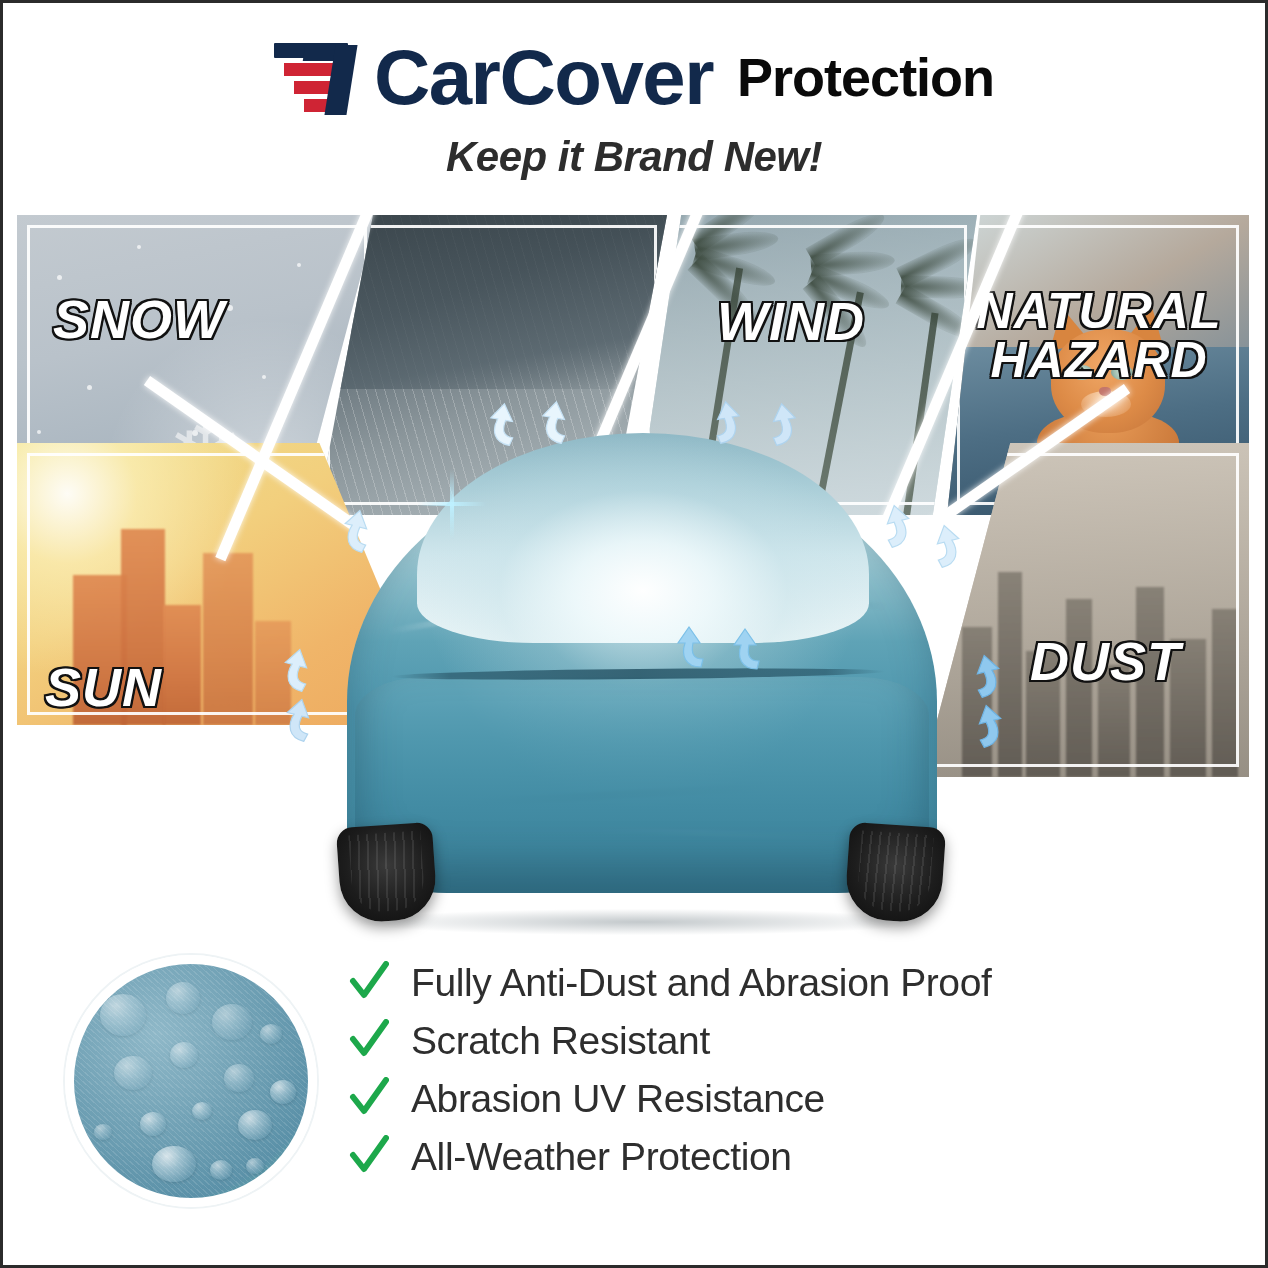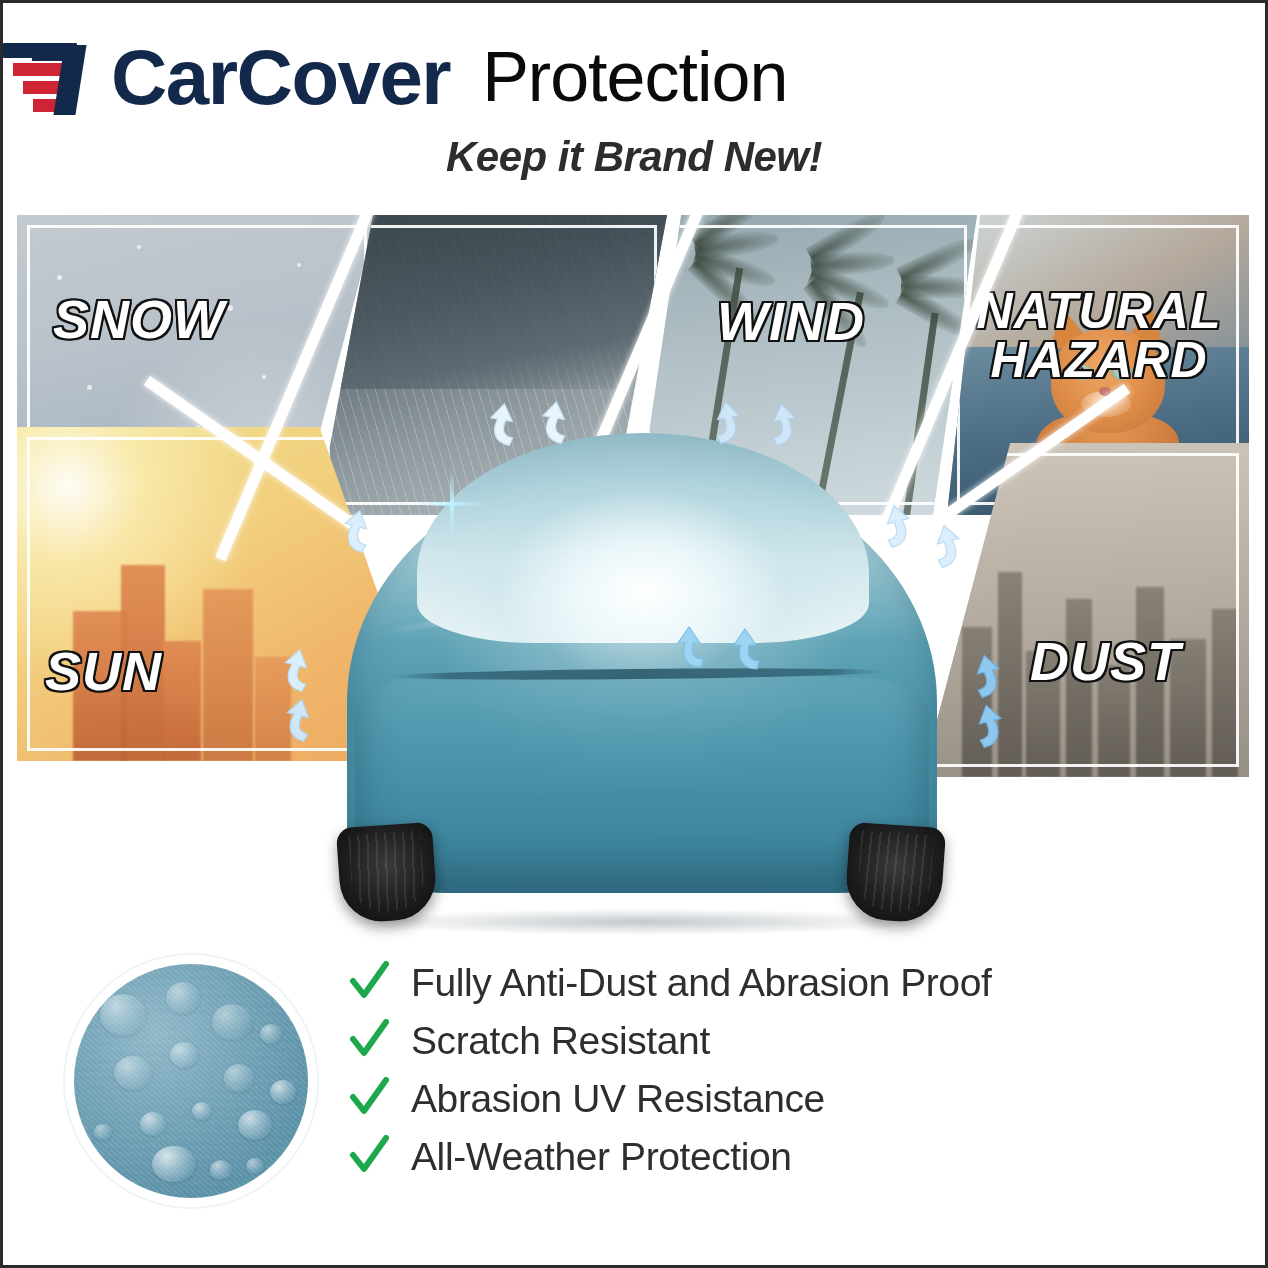--- a/index.html
+++ b/index.html
@@ -15,22 +15,22 @@
     background: #ffffff;
     border: 3px solid #2b2b2b;
   }
 
   
   .header {
     position: absolute; top: 26px; left: 0; width: 100%;
     text-align: center;
   }
   .brandline {
-    display: flex; align-items: center; 
-    gap: 12px; height: 96px;
+    display: flex; align-items: center; justify-content: center;
+    gap: 4px; height: 96px;
   }
   .logo-mark {
     position: relative; width: 92px; height: 80px;
     margin-right: 4px; flex: 0 0 auto;
   }
   .logo-mark .bar {
     position: absolute; background: #12294b;
     height: 15px; border-radius: 1px;
   }
   .logo-mark .stripe { position: absolute; background: #cf2434; height: 13px; }
@@ -43,21 +43,21 @@
     position: absolute; left: 30px; top: 8px;
     width: 48px; height: 16px; background: #12294b;
     transform: skewX(-9deg);
   }
   .brand-name {
     font-size: 78px; font-weight: bold; color: #12294b;
     letter-spacing: -1.5px; line-height: 1;
     font-family: "Liberation Sans", sans-serif;
   }
   .brand-suffix {
-    font-size: 70px; font-weight: normal; color: #0a0a0a;
+    font-size: 54px; font-weight: bold; color: #0a0a0a;
     letter-spacing: -1px; line-height: 1; margin-left: 20px;
     font-family: "Liberation Sans", sans-serif;
   }
   .tagline {
     font-size: 42px; font-style: italic; font-weight: bold;
     color: #2d2d2d; margin-top: 8px; letter-spacing: -0.5px;
   }
 
   
   .collage {
@@ -186,21 +186,21 @@
     background: #c4766b; border-radius: 50% 50% 60% 60%;
   }
   .cat .muzzle {
     position: absolute; left: 48px; top: 84px; width: 50px; height: 26px;
     background: radial-gradient(ellipse at 50% 30%, rgba(255,236,214,0.85), rgba(244,200,160,0.25) 80%);
     border-radius: 50%;
   }
 
   
   #p-sun {
-    left: 0; top: 212px; width: 420px; height: 334px;
+    left: 0; top: 228px; width: 420px; height: 282px;
     background:
       radial-gradient(circle at 12% 18%, rgba(255,255,255,0.92) 0%, rgba(255,247,200,0.55) 16%, rgba(255,236,150,0) 42%),
       linear-gradient(150deg, #efe08d 0%, #f2cf7d 40%, #f0b569 72%, #eda95e 100%);
     clip-path: polygon(0 0, 72% 0, 100% 100%, 0 100%);
   }
   .sunbldg {
     position: absolute; bottom: 0;
     background: linear-gradient(180deg, #e08a52 0%, #cf7442 60%, #bf6436 100%);
     filter: blur(1.2px); opacity: 0.92;
   }

